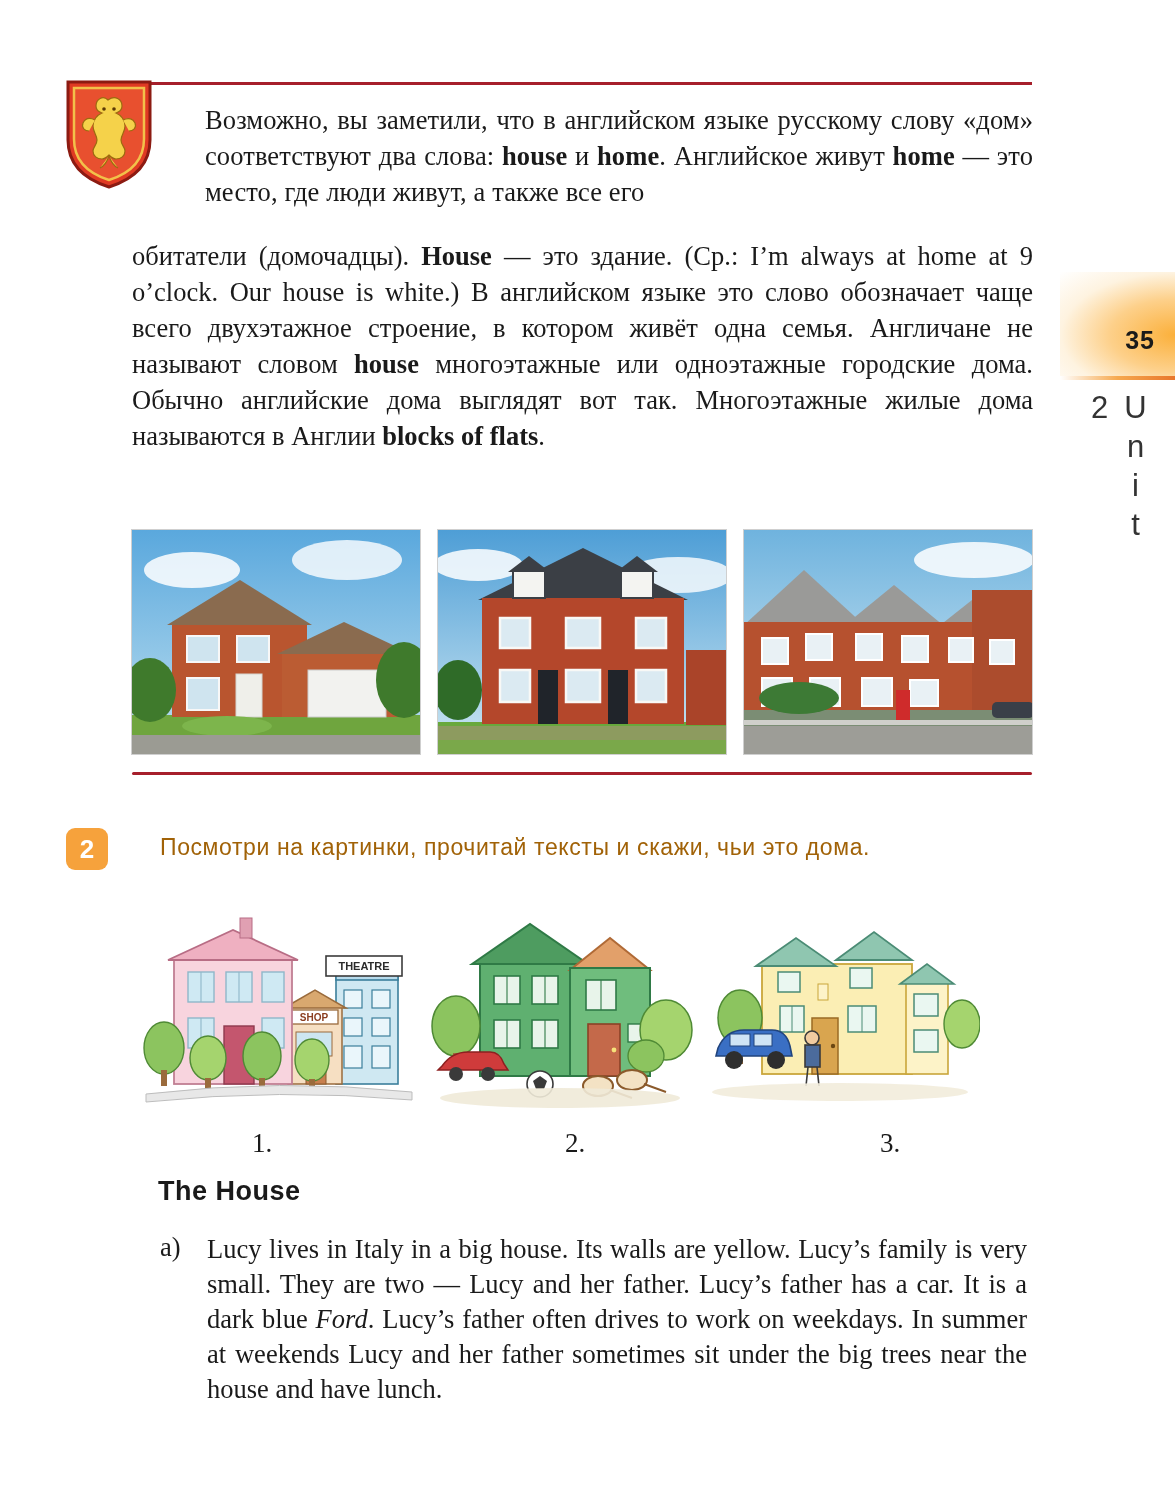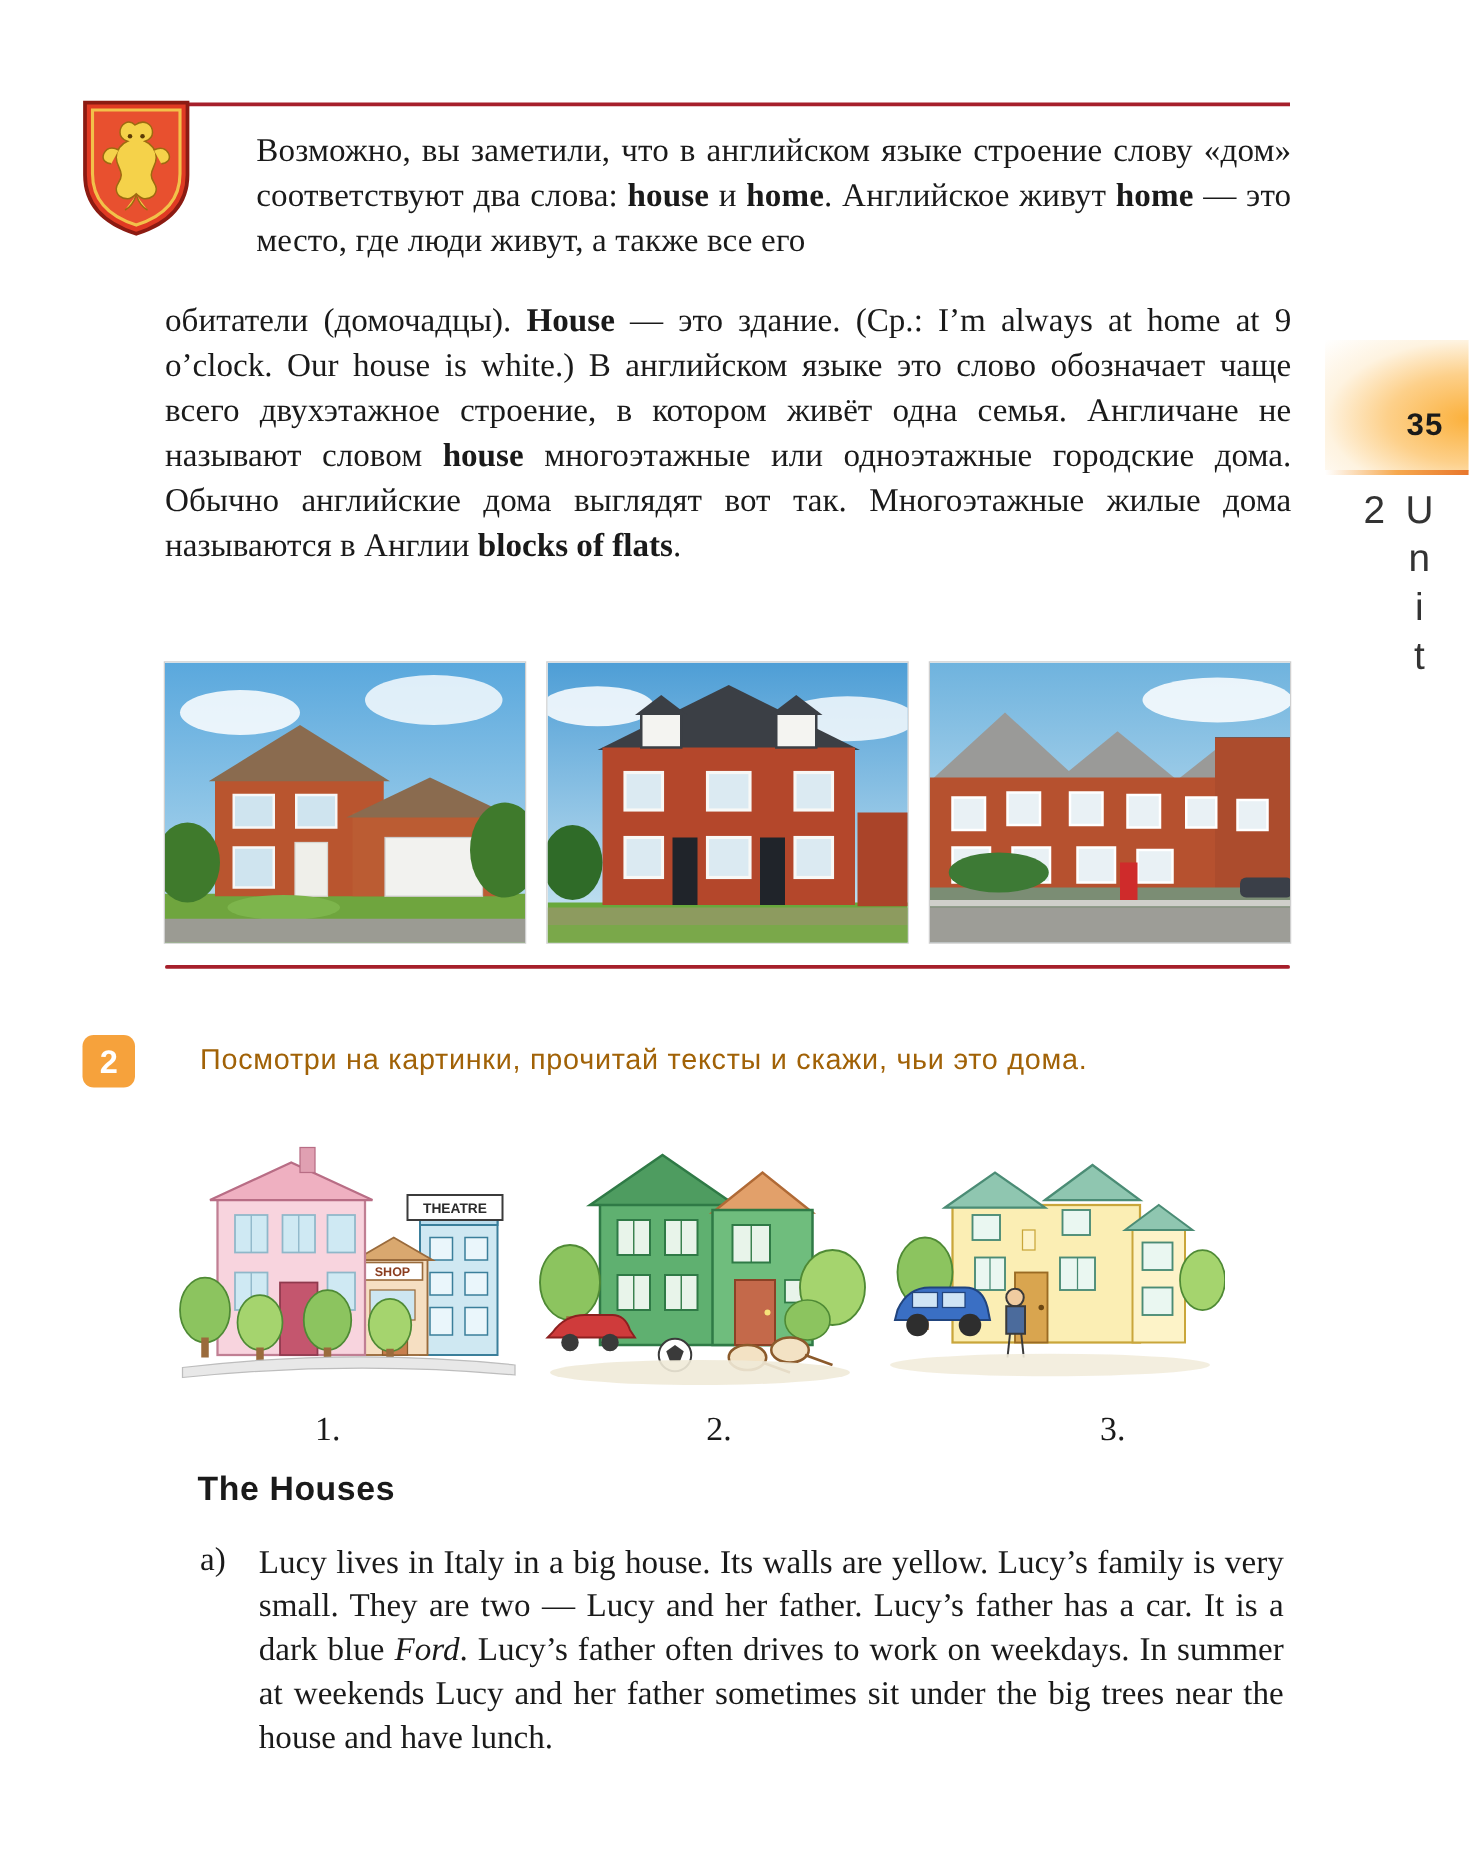--- a/index.html
+++ b/index.html
@@ -239,21 +239,21 @@
       <path d="M59 42 c6 -3 10 -1 12 3 c2 5 -2 8 -6 8"></path>
       <path d="M45 78 c-2 6 -5 10 -9 12"></path>
       <path d="M45 78 c2 6 5 10 9 12"></path>
     </g>
     <circle cx="40" cy="31" r="1.8" fill="#5c3b05"></circle>
     <circle cx="50" cy="31" r="1.8" fill="#5c3b05"></circle>
   </svg>
 </div>
 
 <div class="intro">
-  <span>Возможно, вы заметили, что в английском языке строение слову «дом» соответствуют два слова: </span><b>house</b><span> и </span><b>home</b><span>. Английское живут </span><b>home</b><span> — это место, где люди живут, а также все его </span>
+  <span>Возможно, вы заметили, что в английском языке русскому слову «дом» соответствуют два слова: </span><b>house</b><span> и </span><b>home</b><span>. Английское живут </span><b>home</b><span> — это место, где люди живут, а также все его </span>
 </div>
 
 <div class="intro-block2">
   <span>обитатели (домочадцы). </span><b>House</b><span> — это здание. (Ср.: I’m always at home at 9 o’clock. Our house is white.) В английском языке это слово обозначает чаще всего двухэтажное строение, в котором живёт одна семья. Англичане не называют словом </span><b>house</b><span> многоэтажные или одноэтажные городские дома. Обычно английские дома выглядят вот так. Многоэтажные жилые дома называются в Англии </span><b>blocks of flats</b><span>.</span>
 </div>
 
 <div class="photos">
 
   <div class="photo">
     <svg width="290" height="226" viewBox="0 0 290 226" preserveAspectRatio="none">
@@ -518,17 +518,17 @@
   </div>
 
 </div>
 
 <div class="labels">
   <span class="l1">1.</span>
   <span class="l2">2.</span>
   <span class="l3">3.</span>
 </div>
 
-<div class="houses-title">The  Houses</div>
+<div class="houses-title">The  House</div>
 <div class="para-marker">a)</div>
 <div class="para-a">
   <span>Lucy lives in Italy in a big house. Its walls are yellow. Lucy’s family is very small. They are two — Lucy and her father. Lucy’s father has a car. It is a dark blue </span><i>Ford</i><span>. Lucy’s father often drives to work on weekdays. In summer at weekends Lucy and her father sometimes sit under the big trees near the house and have lunch.</span>
 </div>
 
 </body></html>

